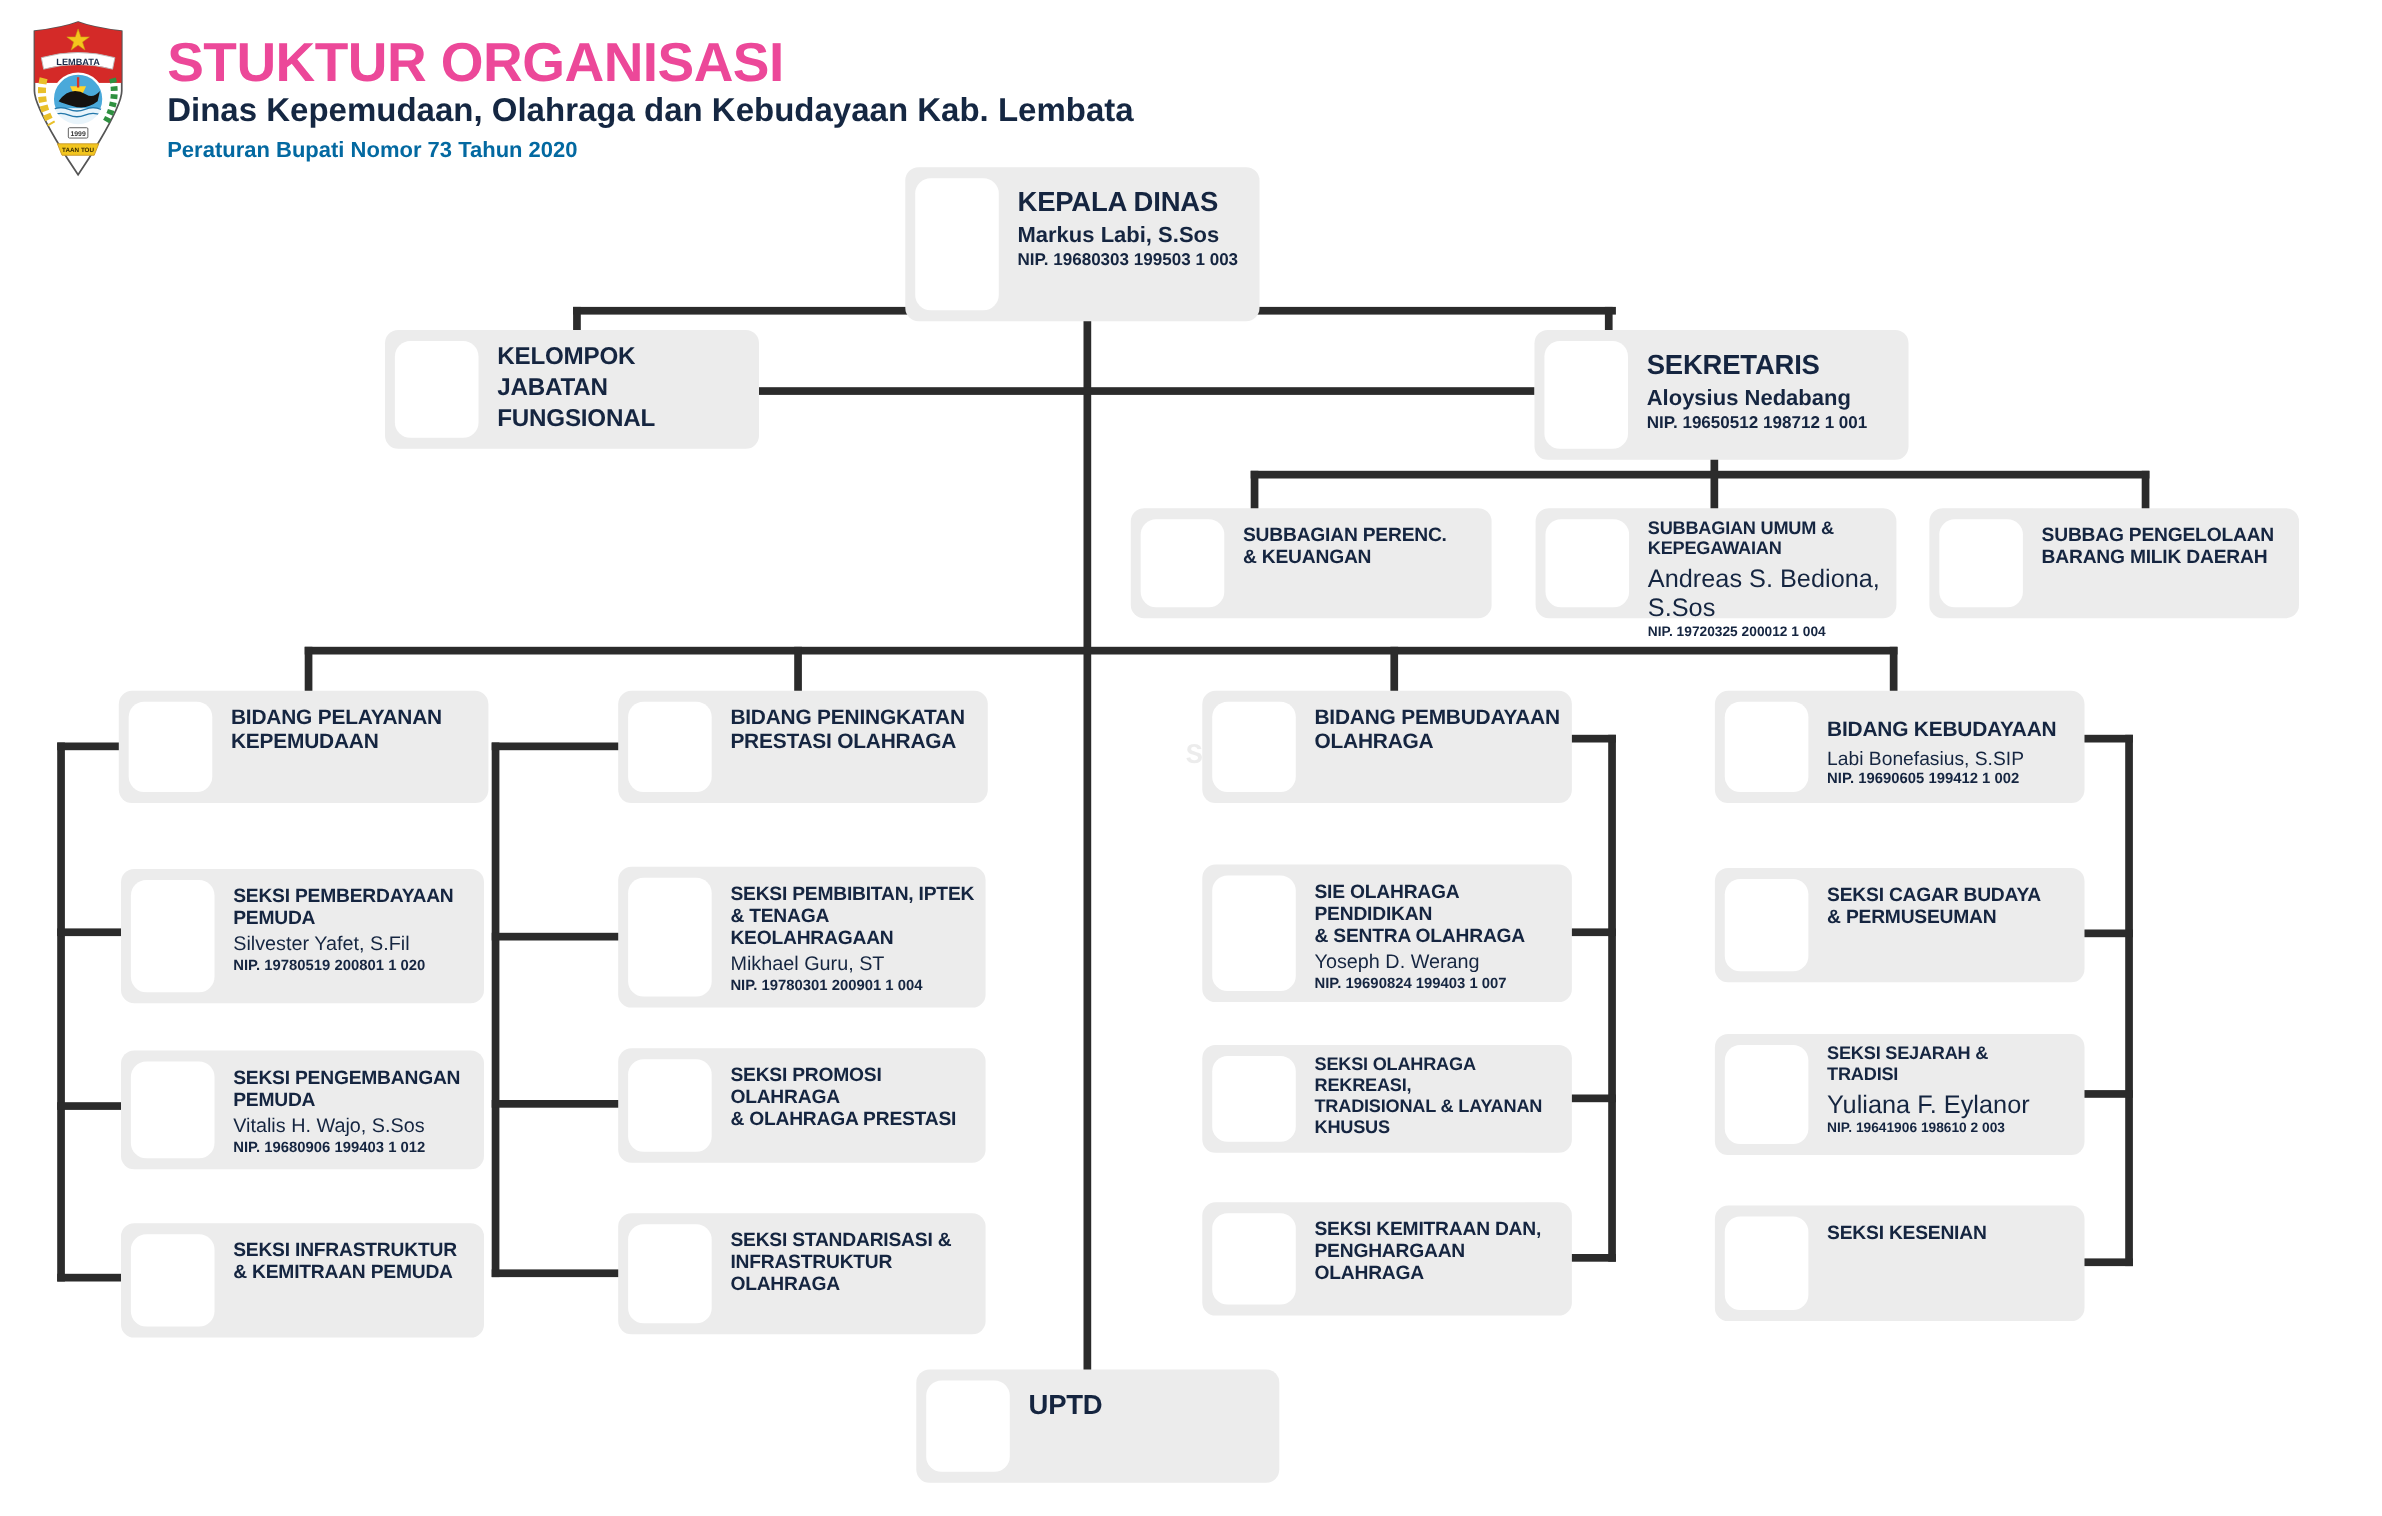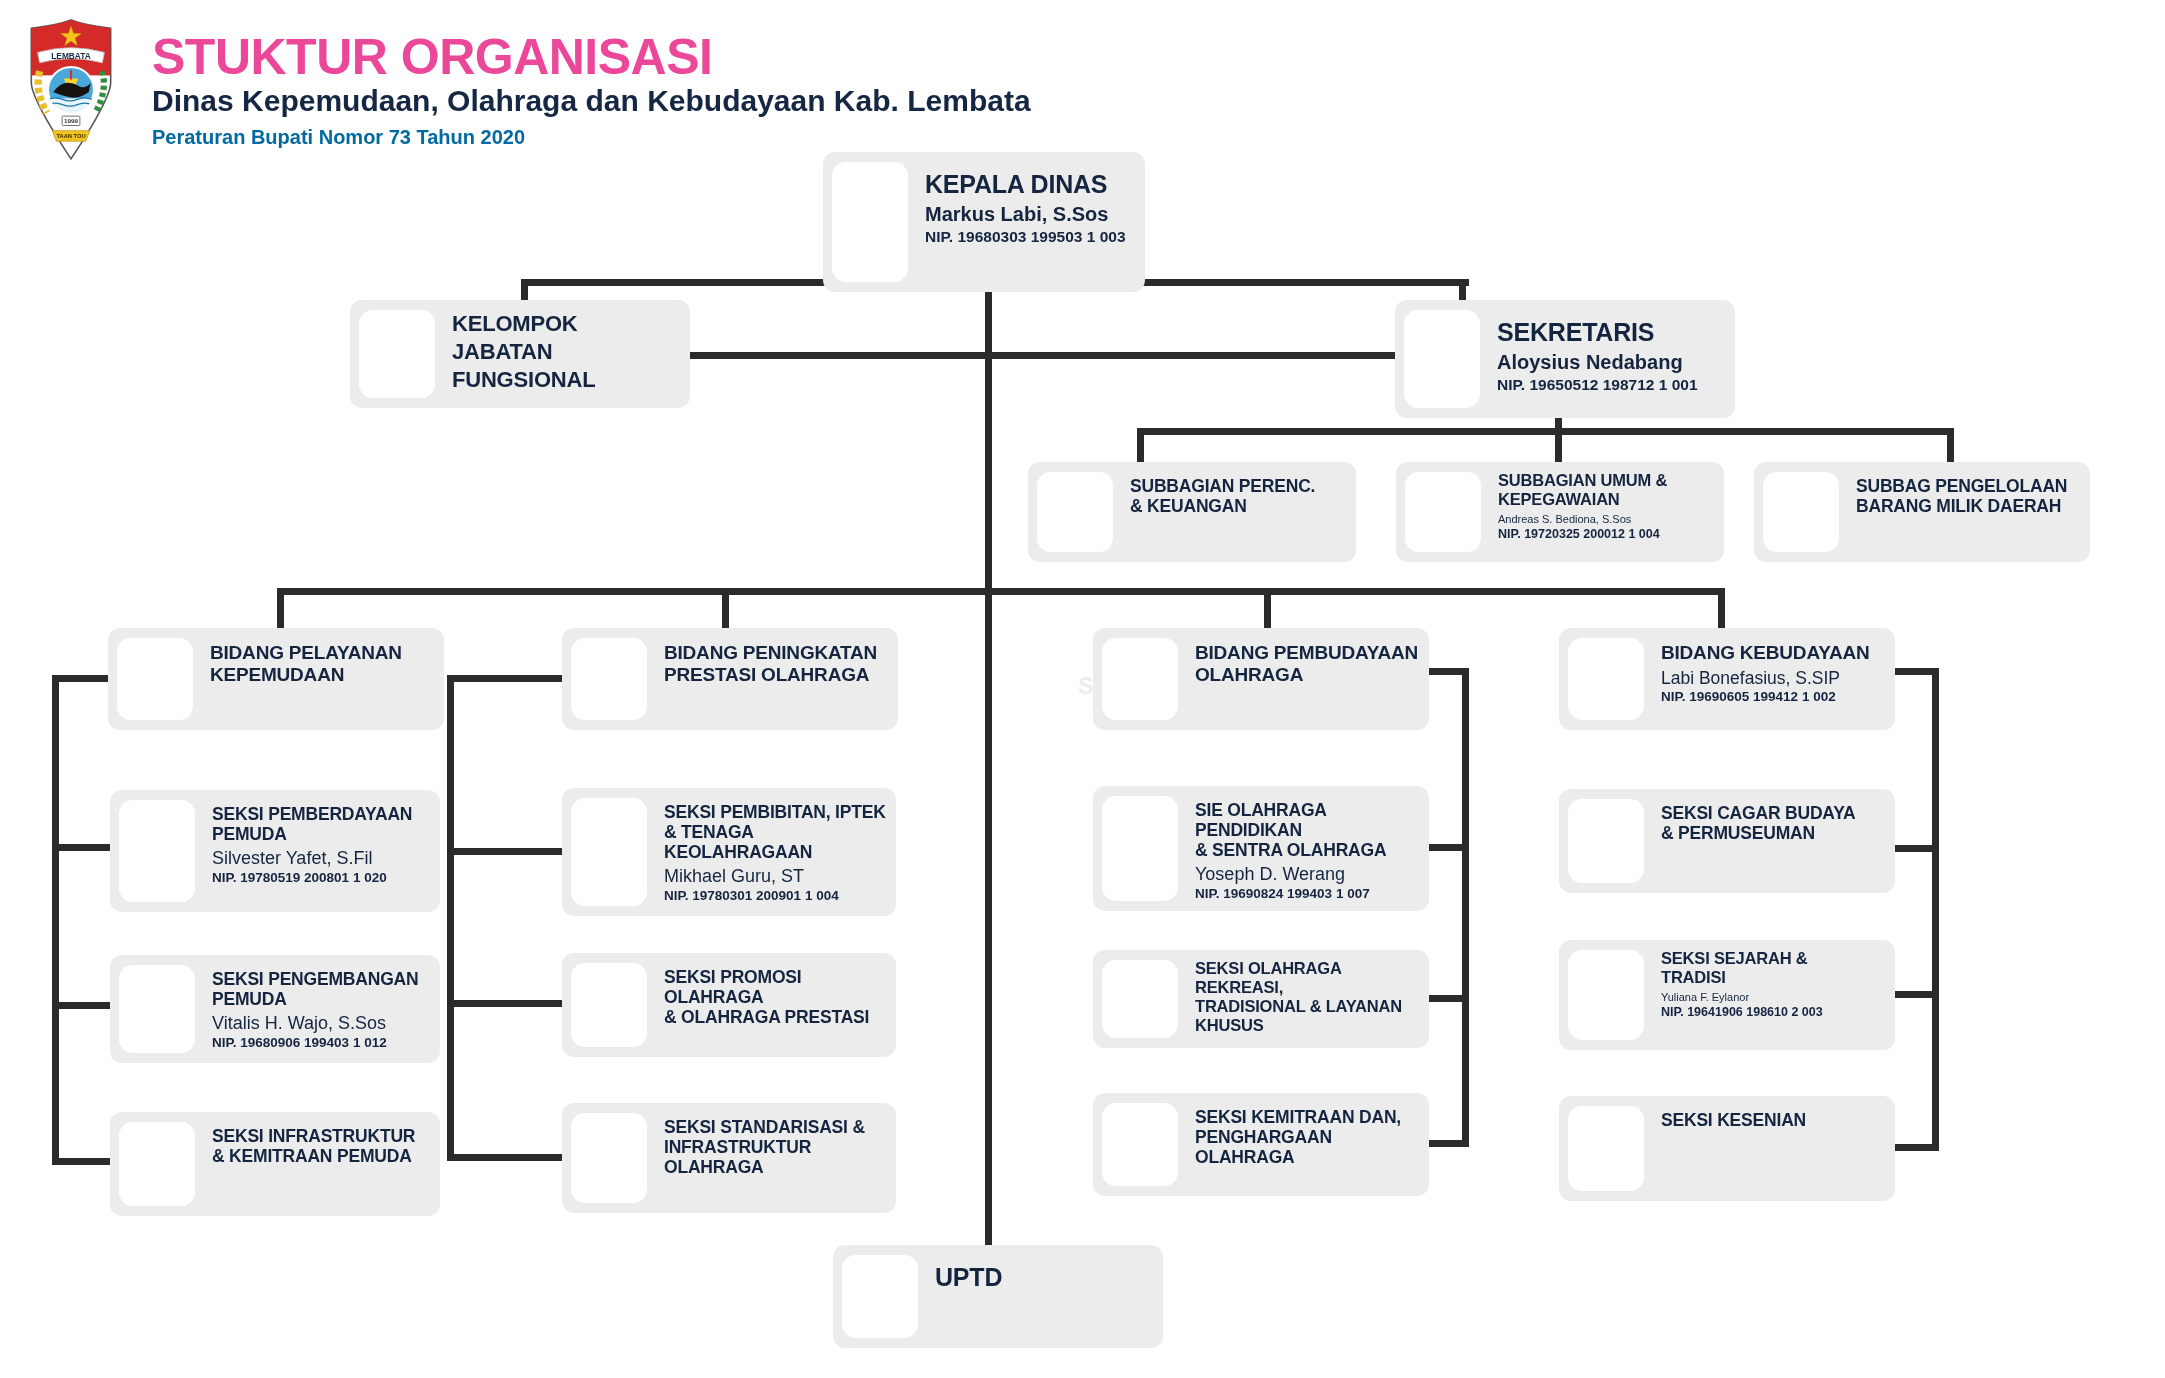--- a/index.html
+++ b/index.html
@@ -25,27 +25,27 @@
 
   .lg .txt{padding-top:17px;}
   .lg .t{font-size:25px;line-height:1.2;}
   .lg .n{font-size:20px;font-weight:700;}
   .lg .p{font-size:15.5px;}
   .kelompok .txt{padding-top:10px;}
   .kelompok .t{font-size:22px;line-height:1.28;}
   .md .t{font-size:19px;}
   .md .n{font-size:17.5px;font-weight:400;}
   .md .p{font-size:13.5px;}
-  .md.tight .txt{padding-top:14px;border-radius:24px;}
+  .md.tight .txt{padding-top:25px;border-radius:24px;}
   .sm .t{font-size:17.5px;}
   .sm .n{font-size:18px;font-weight:400;}
   .sm .p{font-size:13.5px;}
   .sm.tight .txt{padding-top:9px;}
   .sm.tight .t{font-size:16.5px;}
-  .sm.tight .n{font-size:11px;}
+  .sm.tight .n{font-size:23px;}
   .sm.tight .p{font-size:12.5px;}
 
   .wm{position:absolute;left:1078px;top:672px;font-size:26px;font-weight:700;color:#000;
       opacity:0.07;letter-spacing:2px;font-family:"Liberation Mono",monospace;}
 </style>
 </head>
 <body>
 
 <div class="canvas">
 

